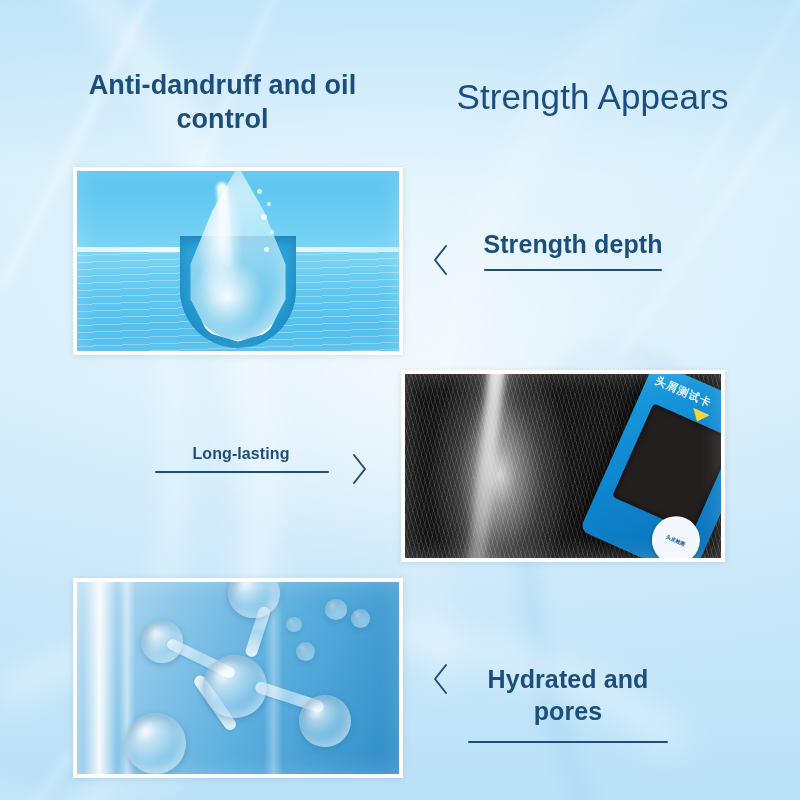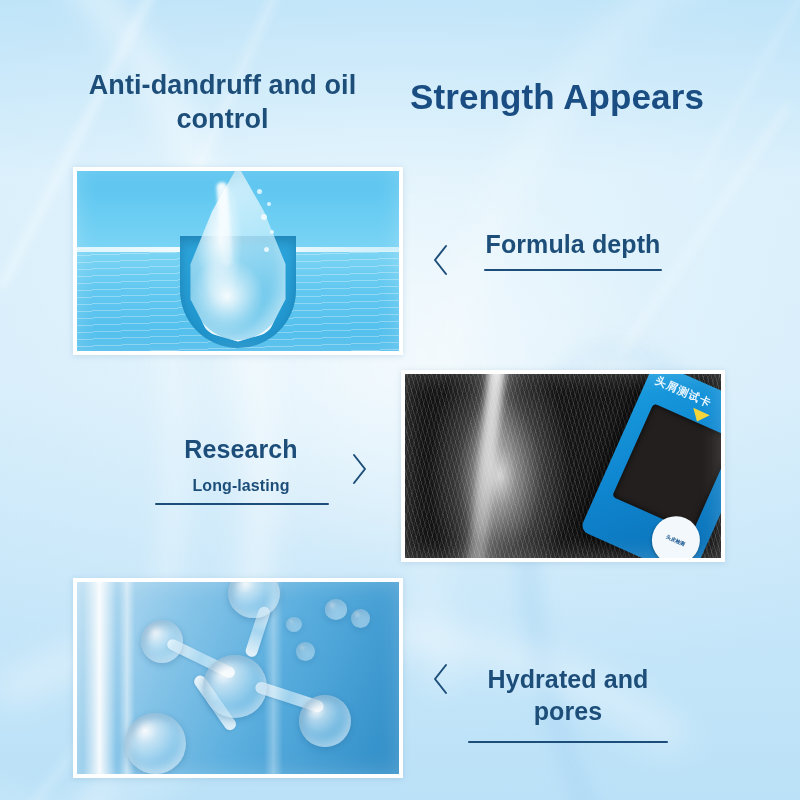--- a/index.html
+++ b/index.html
@@ -71,22 +71,22 @@
     position:absolute; width:520px;height:430px; left:150px; top:150px;
     background:radial-gradient(ellipse at center, rgba(255,255,255,.55) 0%, rgba(255,255,255,0) 70%);
     filter:blur(6px);
   }
   #title-left{
     position:absolute; left:60px; top:68px; width:325px;
     text-align:center; font-size:27px; font-weight:700; line-height:1.26;
     color:#1d4e79; letter-spacing:.1px;
   }
   #title-right{
-    position:absolute; left:410px; top:78px; width:335px;
-    text-align:left; font-size:35px; font-weight:700; line-height:1.1;
+    position:absolute; left:425px; top:78px; width:335px;
+    text-align:center; font-size:35px; font-weight:400; line-height:1.1;
     color:#1a4e82; letter-spacing:.1px;
   }
 
   
   .chev{ position:absolute; width:22px; height:34px; }
   .chev svg{ width:100%; height:100%; display:block; }
 
   
   .cap{ position:absolute; color:#1d4e79; }
   .cap .big{ font-size:25px; font-weight:700; line-height:1.28; letter-spacing:.1px; }
@@ -289,26 +289,25 @@
     <div class="vign"></div>
   </div>
 </div>
 
 <div class="chev" id="chev-formula">
   <svg viewBox="0 0 22 34" fill="none" stroke="#1d4e79" stroke-width="2" stroke-linecap="round" stroke-linejoin="round">
     <polyline points="16,3 5,17 16,31"></polyline>
   </svg>
 </div>
 <div class="cap" id="cap-formula">
-  <div class="big">Formula depth</div>
+  <div class="big">Strength depth</div>
   <div class="rule"></div>
 </div>
 
 <div class="cap" id="cap-research">
-  <div class="big">Research</div>
   <div class="sml">Long-lasting</div>
   <div class="rule"></div>
 </div>
 <div class="chev" id="chev-research">
   <svg viewBox="0 0 22 34" fill="none" stroke="#1d4e79" stroke-width="2" stroke-linecap="round" stroke-linejoin="round">
     <polyline points="6,3 17,17 6,31"></polyline>
   </svg>
 </div>
 
 <div class="frame" id="img-scalp">

